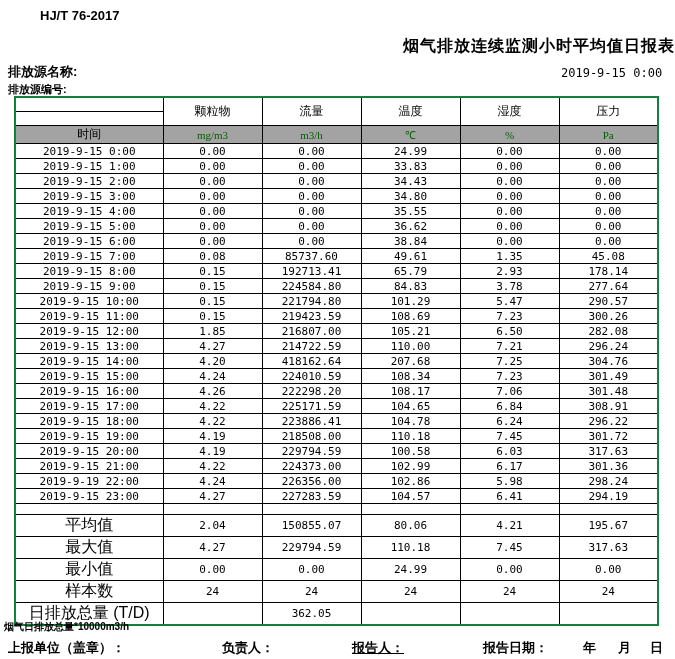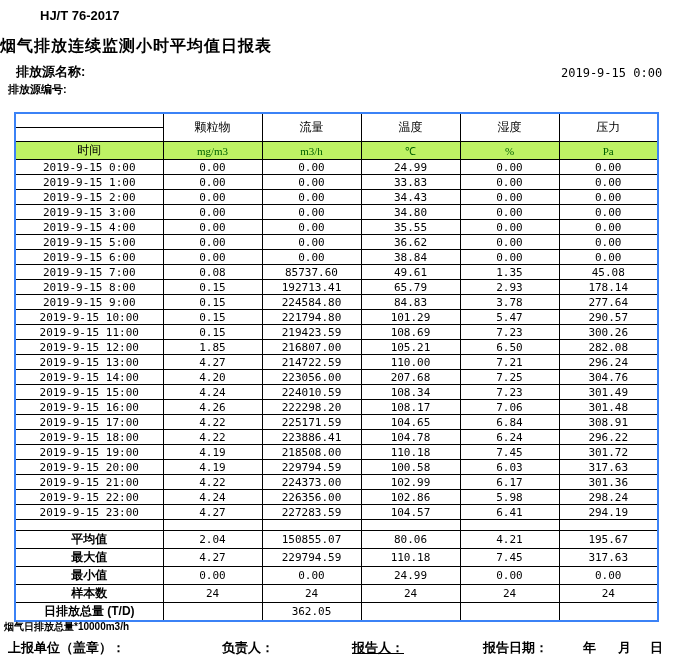--- a/index.html
+++ b/index.html
@@ -1,46 +1,46 @@
 <!DOCTYPE html>
 <html><head>
 <meta charset="utf-8">
 <style>
   html,body{margin:0;padding:0;}
   body{
     width:675px;height:659px;background:#ffffff;position:relative;
     font-family:"Liberation Sans",sans-serif;color:#000;overflow:hidden;
   }
   .std-code{position:absolute;left:8px;top:8px;font-weight:bold;font-size:13px;padding-left:32px;}
-  .title{position:absolute;left:0;top:36px;width:675px;text-align:left;
+  .title{position:absolute;left:0;top:36px;width:675px;text-align:right;
          font-weight:bold;font-size:16px;letter-spacing:1px;}
-  .src-name{position:absolute;left:8px;top:63px;font-weight:bold;font-size:13px;margin-left:8px;}
+  .src-name{position:absolute;left:8px;top:63px;font-weight:bold;font-size:13px;}
   .src-code{position:absolute;left:8px;top:82px;font-weight:bold;font-size:11px;}
   .report-dt{position:absolute;left:561px;top:66px;font-size:12px;
              font-family:"DejaVu Sans Mono",monospace;}
 
   table.report{
-    position:absolute;left:14px;top:112px;width:643px;
+    position:absolute;left:14px;top:96px;width:643px;
     border-collapse:collapse;table-layout:fixed;
-    border:2px solid #3b82f6;
+    border:2px solid #15803d;
   }
   table.report td{
     border:1px solid #000;padding:0;text-align:center;
     overflow:hidden;white-space:nowrap;vertical-align:middle;
   }
   td.first-col{border-right:2px solid #000;}
   tr.hdr-blank td{height:13px;}
   td.pol-hdr{font-size:12px;}
-  tr.green-row td{background:#bef264;height:15px;text-align:center;}
+  tr.green-row td{background:#a3a3a3;height:15px;text-align:center;}
   td.time-hdr{font-size:12px;color:#000;}
   td.unit{color:#006100;font-size:11px;font-family:Liberation Serif, serif;}
   tbody.rows td, tbody.sums td{
     height:14px;font-size:11px;font-family:"DejaVu Sans Mono",monospace;color:#000;
   }
-  tbody.sums td.c-label{font-family:"Liberation Sans",sans-serif;font-size:12px;font-weight:bold;}
+  tbody.sums td.c-label{font-family:"Liberation Sans",sans-serif;font-size:16px;}
   td.dim{color:#4a4a4a;}
   tr.spacer-row td{height:10px;}
 
   .note{position:absolute;left:4px;top:620px;font-weight:bold;font-size:10px;}
   .sign{position:absolute;top:639px;font-weight:bold;font-size:13px;}
   .sign.p-unit{left:8px;}
   .sign.p-resp{left:222px;}
   .sign.p-reporter{left:352px;text-decoration:underline;}
   .sign.p-rdate{left:483px;}
   .sign.p-year{left:583px;}
@@ -202,21 +202,21 @@
           <td class="first-col dim">2019-9-15 13:00</td>
           <td class="dim">4.27</td>
           <td class="">214722.59</td>
           <td class="">110.00</td>
           <td class="">7.21</td>
           <td class="">296.24</td>
         </tr>
         <tr>
           <td class="first-col dim">2019-9-15 14:00</td>
           <td class="dim">4.20</td>
-          <td class="">223056.00</td>
+          <td class="">418162.64</td>
           <td class="">207.68</td>
           <td class="">7.25</td>
           <td class="">304.76</td>
         </tr>
         <tr>
           <td class="first-col dim">2019-9-15 15:00</td>
           <td class="dim">4.24</td>
           <td class="">224010.59</td>
           <td class="">108.34</td>
           <td class="">7.23</td>
@@ -264,21 +264,21 @@
         </tr>
         <tr>
           <td class="first-col dim">2019-9-15 21:00</td>
           <td class="dim">4.22</td>
           <td class="">224373.00</td>
           <td class="">102.99</td>
           <td class="">6.17</td>
           <td class="">301.36</td>
         </tr>
         <tr>
-          <td class="first-col dim">2019-9-15 22:00</td>
+          <td class="first-col dim">2019-9-19 22:00</td>
           <td class="dim">4.24</td>
           <td class="">226356.00</td>
           <td class="">102.86</td>
           <td class="">5.98</td>
           <td class="">298.24</td>
         </tr>
         <tr>
           <td class="first-col dim">2019-9-15 23:00</td>
           <td class="dim">4.27</td>
           <td class="">227283.59</td>

